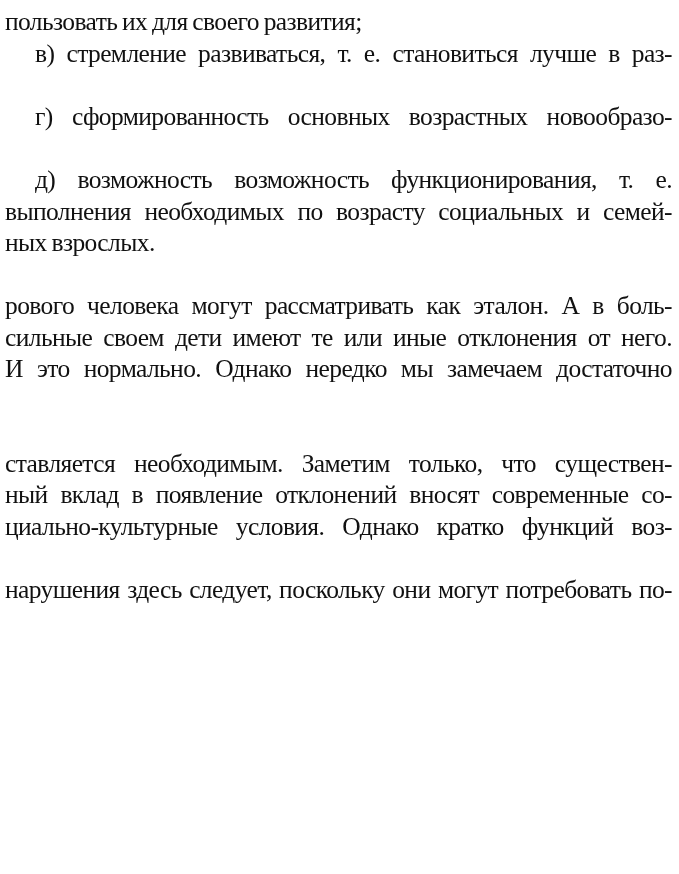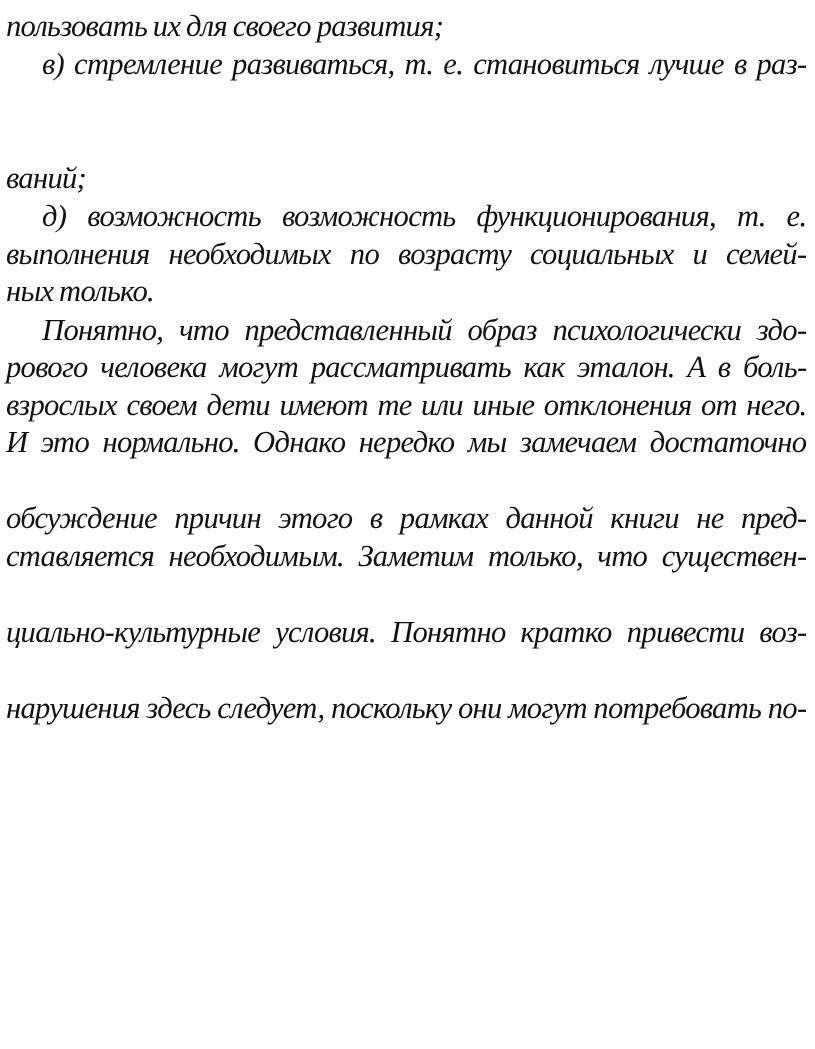--- a/index.html
+++ b/index.html
@@ -10,37 +10,35 @@
     left: 5px;
     width: 667px;
     height: 32px;
     font-family: "Liberation Serif", "DejaVu Serif", serif;
     font-size: 25.5px;
     line-height: 32px;
     color: #111;
     white-space: nowrap;
     letter-spacing: -0.6px;
     word-spacing: -1px;
-    font-style: italic;
   }
   .line.indent { left: 35px; width: 637px; }
   .line.just { text-align: justify; text-align-last: justify; }
   .line.left { text-align: left; }
 </style>
 </head>
 <body>
 
 <div class="page">
   <div class="line left" style="top:6px">пользовать их для своего развития;</div>
   <div class="line indent just" style="top:38px">в) стремление развиваться, т. е. становиться лучше в раз-</div>
-  <div class="line left" style="top:133px">ваний;</div>
+  <div class="line indent just" style="top:101px">г) сформированность основных возрастных новообразо-</div>
   <div class="line indent just" style="top:164px">д) возможность возможность функционирования, т. е.</div>
   <div class="line just" style="top:196px">выполнения необходимых по возрасту социальных и семей-</div>
-  <div class="line left" style="top:227px">ных только.</div>
-  <div class="line indent just" style="top:259px">Понятно, что представленный образ психологически здо-</div>
+  <div class="line left" style="top:227px">ных взрослых.</div>
   <div class="line just" style="top:290px">рового человека могут рассматривать как эталон. А в боль-</div>
-  <div class="line just" style="top:322px">взрослых своем дети имеют те или иные отклонения от него.</div>
+  <div class="line just" style="top:322px">сильные своем дети имеют те или иные отклонения от него.</div>
   <div class="line just" style="top:353px">И это нормально. Однако нередко мы замечаем достаточно</div>
-  <div class="line just" style="top:416px">обсуждение причин этого в рамках данной книги не пред-</div>
   <div class="line just" style="top:448px">ставляется необходимым. Заметим только, что существен-</div>
-  <div class="line just" style="top:511px">циально-культурные условия. Понятно кратко привести воз-</div>
+  <div class="line just" style="top:479px">ный вклад в появление отклонений вносят современные со-</div>
+  <div class="line just" style="top:511px">циально-культурные условия. Однако кратко функций воз-</div>
   <div class="line just" style="top:574px">нарушения здесь следует, поскольку они могут потребовать по-</div>
 </div>
 
 </body></html>

